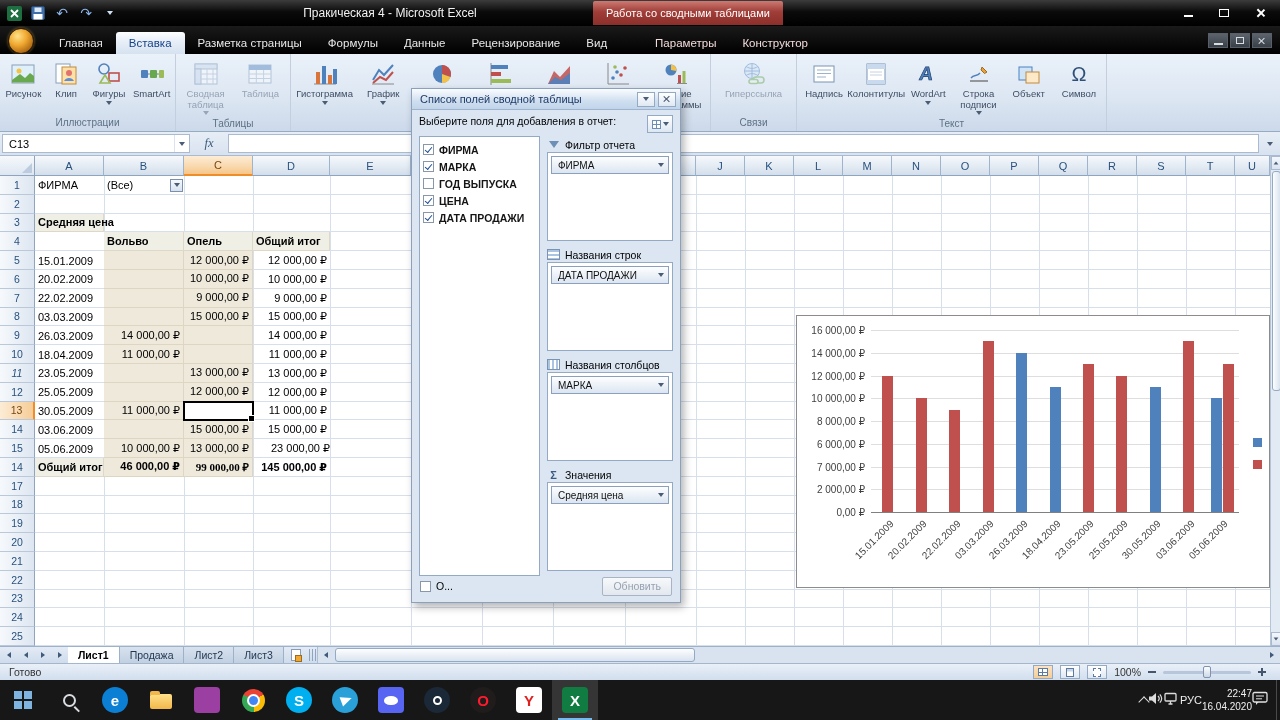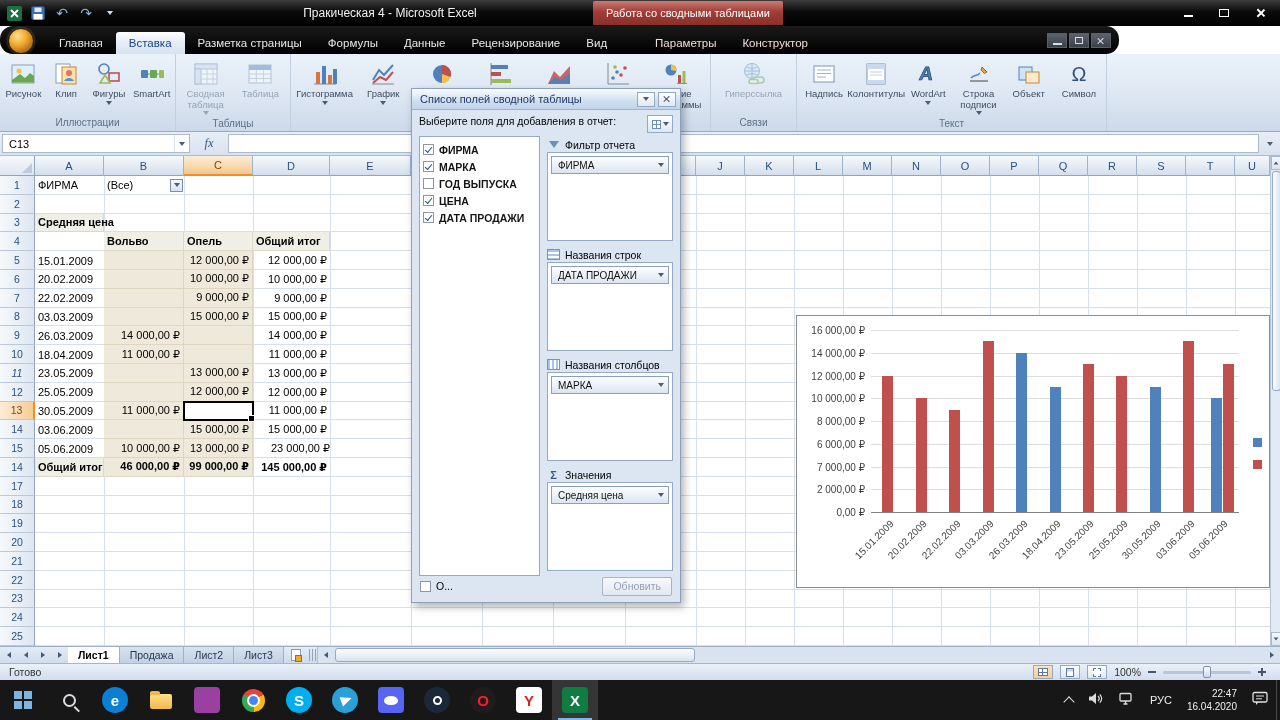--- a/index.html
+++ b/index.html
@@ -16,21 +16,21 @@
     background:linear-gradient(#cd7a72,#a03d38 45%,#8c2f2b);border-radius:2px 2px 0 0;white-space:nowrap;}
   .winctl{position:absolute;right:8px;top:4px;display:flex;gap:12px;}
   .winctl .wc{width:24px;height:17px;display:flex;align-items:center;justify-content:center;color:#fff;}
   .minicon{width:9px;height:2px;background:currentColor;align-self:flex-end;margin-bottom:4px;}
   .maxicon{width:10px;height:8px;border:1.5px solid currentColor;}
   .xicon{position:relative;width:10px;height:10px;display:inline-block;}
   .xicon::before,.xicon::after{content:"";position:absolute;left:4.5px;top:0;width:1.6px;height:10px;background:currentColor;}
   .xicon::before{transform:rotate(45deg);} .xicon::after{transform:rotate(-45deg);}
 
   
-  .tabrow{position:absolute;left:0;top:26px;width:1119px;height:28px;background:linear-gradient(#1a1a1a,#000);border-radius:13px;}
+  .tabrow{position:absolute;left:0;top:26px;width:1280px;height:28px;background:linear-gradient(#1a1a1a,#000);}
   .orb{position:absolute;left:8px;top:2px;width:26px;height:26px;border-radius:50%;
     background:radial-gradient(circle at 36% 30%,#ffe28a,#f0a830 40%,#b06a14 75%,#6e3d08);border:1px solid #2e1f08;box-shadow:0 0 3px rgba(255,200,90,.5);}
   .tabs{position:absolute;left:46px;top:6px;height:22px;display:flex;align-items:flex-end;}
   .tab{padding:0 13px;height:22px;line-height:22px;font-size:11.5px;color:#e8e8e8;border-radius:3px 3px 0 0;white-space:nowrap;}
   .tab.active{background:linear-gradient(#fdfeff,#e7eef7 45%,#d6e2f1);color:#15428b;}
   .tab.ctxstart{margin-left:22px;}
   .tab.contextual{color:#f3dcdc;}
   .wbctl{position:absolute;right:8px;top:7px;display:flex;gap:2px;}
   .wbc{width:20px;height:15px;border:1px solid #585f68;background:linear-gradient(#5c636c,#3a4048);display:flex;align-items:center;justify-content:center;color:#d8dde2;}
   .wbc .minicon{margin-bottom:2px;}
@@ -177,21 +177,21 @@
   .searchico::after{content:"";position:absolute;left:10px;top:10px;width:7px;height:2px;background:#d9dde1;transform:rotate(45deg);transform-origin:0 0;}
   .tico{width:26px;height:26px;display:flex;align-items:center;justify-content:center;font-size:16px;font-weight:bold;border-radius:4px;position:relative;}
   .tico.circle{border-radius:50%;}
   .tb-folder{width:22px;height:15px;background:linear-gradient(#ffe08a,#f2b74a);border-radius:2px;position:relative;margin-top:3px;}
   .tb-folder::before{content:"";position:absolute;left:0;top:-3px;width:10px;height:4px;background:#f2b74a;border-radius:2px 2px 0 0;}
   .tb-chrome{width:23px;height:23px;border-radius:50%;background:conic-gradient(from -60deg,#ea4335 0 120deg,#fbbc05 0 240deg,#34a853 0 360deg);display:flex;align-items:center;justify-content:center;}
   .tb-chrome::after{content:"";width:9px;height:9px;border-radius:50%;background:#4285f4;border:2.5px solid #fff;}
   .tb-plane{width:0;height:0;border-top:5px solid transparent;border-bottom:5px solid transparent;border-left:11px solid #fff;margin-left:3px;transform:rotate(-20deg);}
   .tb-discord{width:14px;height:9px;background:#fff;border-radius:50% 50% 45% 45%;}
   .tb-steam{width:9px;height:9px;border:2.5px solid #fff;border-radius:50%;}
-  .tray{margin-left:auto;display:flex;align-items:center;gap:15px;padding-right:8px;color:#e8e8e8;}
+  .tray{margin-left:auto;display:flex;align-items:center;gap:0;padding-right:8px;color:#e8e8e8;}
   .chevup{width:8px;height:8px;border-left:1.7px solid #dcdcdc;border-top:1.7px solid #dcdcdc;transform:rotate(45deg);margin-top:3px;}
   .tlang{font-size:11px;color:#efefef;}
   .tclock{text-align:right;font-size:10px;line-height:13.5px;color:#efefef;}
   .showdesk{width:4px;border-left:1px solid #4a4a4a;height:100%;}
 </style>
 </head>
 <body>
 
 <div class="screen">
 
@@ -660,21 +660,21 @@
       <div class="cell" style="left: 35px; top: 420.4px; width: 69px; height: 18.8px;">03.06.2009</div>
       <div class="cell f-val" style="left: 104px; top: 420.4px; width: 80px; height: 18.8px;"></div>
       <div class="cell right f-val" style="left: 184px; top: 420.4px; width: 69px; height: 18.8px;">15 000,00 ₽</div>
       <div class="cell right" style="left: 253px; top: 420.4px; width: 77px; height: 18.8px;">15 000,00 ₽</div>
       <div class="cell" style="left: 35px; top: 439.2px; width: 69px; height: 18.8px;">05.06.2009</div>
       <div class="cell right f-val" style="left: 104px; top: 439.2px; width: 80px; height: 18.8px;">10 000,00 ₽</div>
       <div class="cell right f-val" style="left: 184px; top: 439.2px; width: 69px; height: 18.8px;">13 000,00 ₽</div>
       <div class="cell right" style="left: 256px; top: 439.2px; width: 77px; height: 18.8px;">23 000,00 ₽</div>
       <div class="cell bold f-hdr" style="left: 35px; top: 458px; width: 69px; height: 18.8px;">Общий итог</div>
       <div class="cell right bold f-val" style="left: 104px; top: 458px; width: 80px; height: 18.8px;">46 000,00 ₽</div>
-      <div class="cell right bold f-val" style="left: 184px; top: 458px; width: 69px; height: 18.8px;">99 000,00 ₽</div>
+      <div class="cell right bold f-val" style="left: 184px; top: 458px; width: 69px; height: 18.8px; font-family: Liberation Serif, serif;">99 000,00 ₽</div>
       <div class="cell right bold" style="left: 253px; top: 458px; width: 77px; height: 18.8px;">145 000,00 ₽</div>
       <div class="selcell" style="left: 183px; top: 400.6px; width: 71px; height: 20.8px;"></div>
     </div>
 
   <div class="vscroll">
     <div class="vsbtn" style="top:0;">
         <span class="tri up"></span>
       </div>
     <div class="vsthumb" style="top:15px;height:220px;"></div>
     <div class="vsbtn" style="top:476px;">

